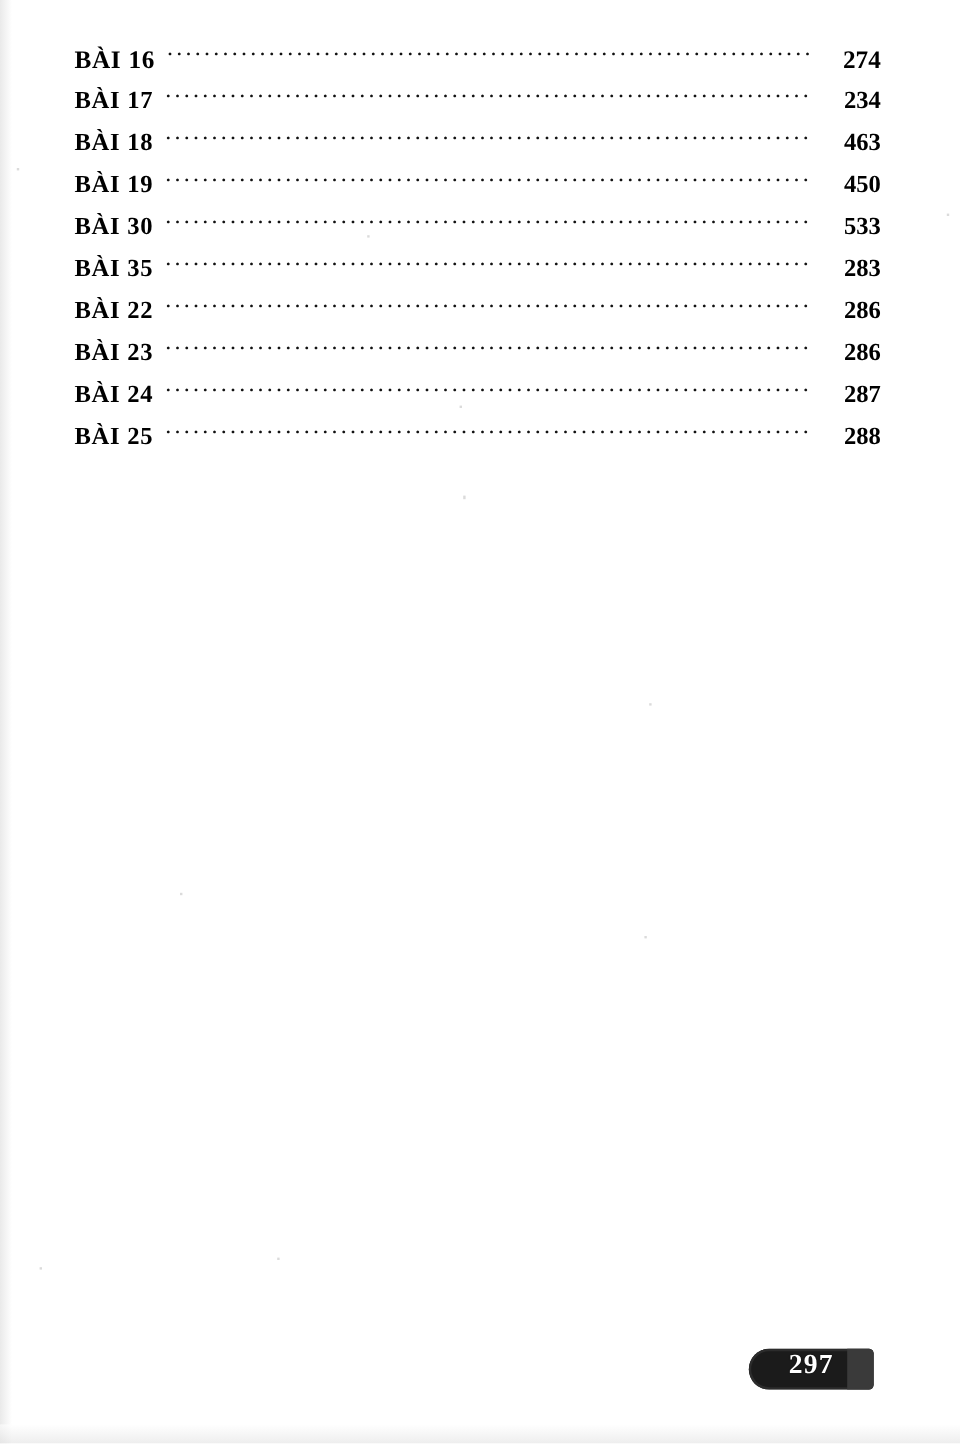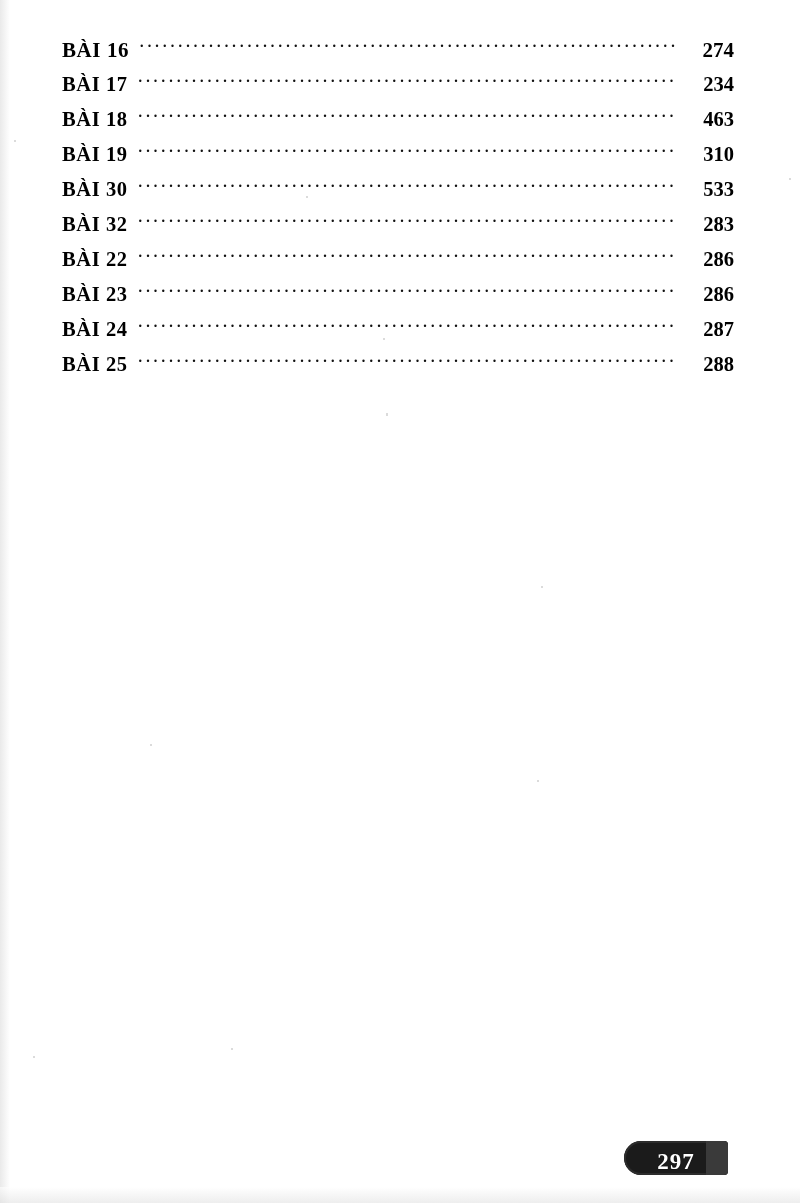--- a/index.html
+++ b/index.html
@@ -99,25 +99,25 @@
   
   .toc-row.emphasis .toc-label,
   .toc-row.emphasis .toc-page {
     font-size: 21px;
   }
 
   
   .folio {
     position: absolute;
     right: 72px;
-    bottom: 28px;
+    bottom: 45px;
     width: 104px;
     height: 34px;
     display: flex;
-    align-items: flex-end;
+    align-items: flex-start;
     justify-content: center;
   }
   .folio-plate {
     position: absolute;
     inset: 0;
     background: #1b1b1b;
     border-radius: 17px 4px 4px 17px;
     box-shadow: inset 0 0 0 2px #2c2c2c;
   }
   .folio-plate::after {
@@ -175,31 +175,31 @@
 
   <div class="toc-row">
     <span class="toc-label">BÀI 18</span>
     <span class="toc-leader"></span>
     <span class="toc-page">463</span>
   </div>
 
   <div class="toc-row">
     <span class="toc-label">BÀI 19</span>
     <span class="toc-leader"></span>
-    <span class="toc-page">310</span>
+    <span class="toc-page">450</span>
   </div>
 
   <div class="toc-row">
     <span class="toc-label">BÀI 30</span>
     <span class="toc-leader"></span>
     <span class="toc-page">533</span>
   </div>
 
   <div class="toc-row">
-    <span class="toc-label">BÀI 32</span>
+    <span class="toc-label">BÀI 35</span>
     <span class="toc-leader"></span>
     <span class="toc-page">283</span>
   </div>
 
   <div class="toc-row">
     <span class="toc-label">BÀI 22</span>
     <span class="toc-leader"></span>
     <span class="toc-page">286</span>
   </div>
 

